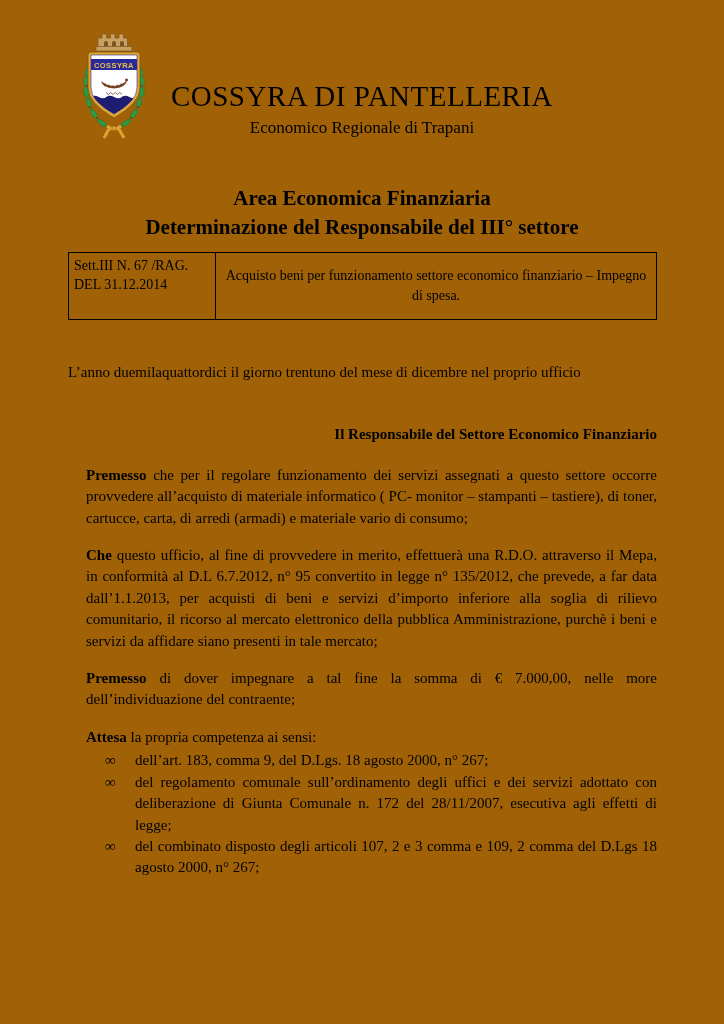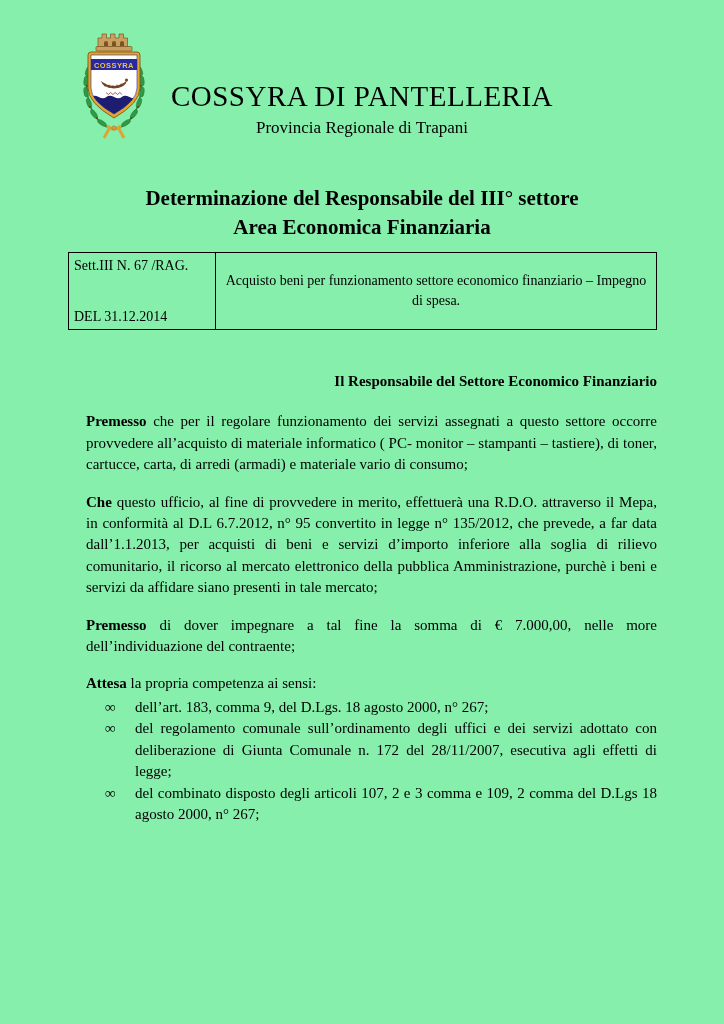--- a/index.html
+++ b/index.html
@@ -1,20 +1,20 @@
 <!DOCTYPE html>
 <html><head>
 <meta charset="utf-8">
 <style>
   * { margin:0; padding:0; box-sizing:border-box; }
   html,body { background:#ffffff; }
   .page {
     position:relative;
     width:724px; height:1024px;
-    background:#86efac;
+    background:#a16207;
     color:#000;
     font-family:"Liberation Serif", serif;
     overflow:hidden;
   }
   
   .crest {
     position:absolute; left:77px; top:30px;
     width:74px; height:112px;
   }
   .municipality {
@@ -43,21 +43,21 @@
   .ref-table {
     width:100%; height:68px;
     border-collapse:collapse; table-layout:fixed;
     font-size:14px;
   }
   .ref-table td { border:1px solid #000; }
   .ref-left {
     width:147px; vertical-align:top;
     padding:3px 5px; line-height:19px;
   }
-  .ref-date { margin-top:32px; }
+  .ref-date { margin-top:0; }
   .ref-right {
     vertical-align:middle; text-align:center;
     padding:2px 8px; line-height:20px;font-family:Liberation Serif, serif;
   }
   .opening { margin-top:42px; }
   .role-heading {
     margin:41px 0 19px 0;
     text-align:right; font-weight:bold;
   }
   .para {
@@ -140,41 +140,42 @@
       <g>
         <path d="M30,96 q7,6 14,0" stroke="#DFA42F" stroke-width="3" fill="none"></path>
         <path d="M32,99 l-5,9" stroke="#DFA42F" stroke-width="3" fill="none"></path>
         <path d="M42,99 l5,9" stroke="#DFA42F" stroke-width="3" fill="none"></path>
         <circle cx="37" cy="98" r="2.1" fill="#DFA42F" stroke="#8A5E1E" stroke-width="0.5"></circle>
       </g>
     </svg>
   </div>
 
   <div class="municipality">COSSYRA DI PANTELLERIA</div>
-  <div class="province">Provincia Regionale di Trapani</div>
+  <div class="province">Economico Regionale di Trapani</div>
 
   <div class="doc-title">
+    <div>Area Economica Finanziaria</div>
     <div>Determinazione del Responsabile del III° settore</div>
-    <div>Area Economica Finanziaria</div>
   </div>
 
   <div class="content">
 
     <table class="ref-table">
       <tbody>
         <tr>
           <td class="ref-left">
             <div>Sett.III N. 67  /RAG.</div>
             <div class="ref-date">DEL  31.12.2014</div>
           </td>
           <td class="ref-right">Acquisto beni per funzionamento settore economico finanziario – Impegno di spesa.</td>
         </tr>
       </tbody>
     </table>
 
+    <p class="opening">L’anno duemilaquattordici il giorno trentuno del mese di dicembre nel proprio ufficio</p>
 
     <p class="role-heading">Il Responsabile del Settore Economico Finanziario</p>
 
     <p class="para"><b>Premesso</b> <span>che per il regolare funzionamento dei servizi assegnati a questo settore occorre provvedere all’acquisto di materiale informatico ( PC- monitor – stampanti – tastiere), di toner, cartucce, carta, di arredi (armadi) e materiale vario di consumo;</span></p>
 
     <p class="para"><b>Che</b> <span>questo ufficio, al fine di provvedere in merito, effettuerà una R.D.O. attraverso il Mepa, in conformità al D.L 6.7.2012, n° 95 convertito in legge n° 135/2012, che prevede, a far data dall’1.1.2013, per acquisti di beni e servizi d’importo inferiore alla soglia di rilievo comunitario, il ricorso al mercato elettronico della pubblica Amministrazione, purchè i beni e servizi da affidare siano presenti in tale mercato;</span></p>
 
     <p class="para"><b>Premesso</b> <span>di dover impegnare a tal fine la somma di € 7.000,00, nelle more dell’individuazione del contraente;</span></p>
 
     <p class="para tight"><b>Attesa</b> <span>la propria competenza ai sensi:</span></p>

